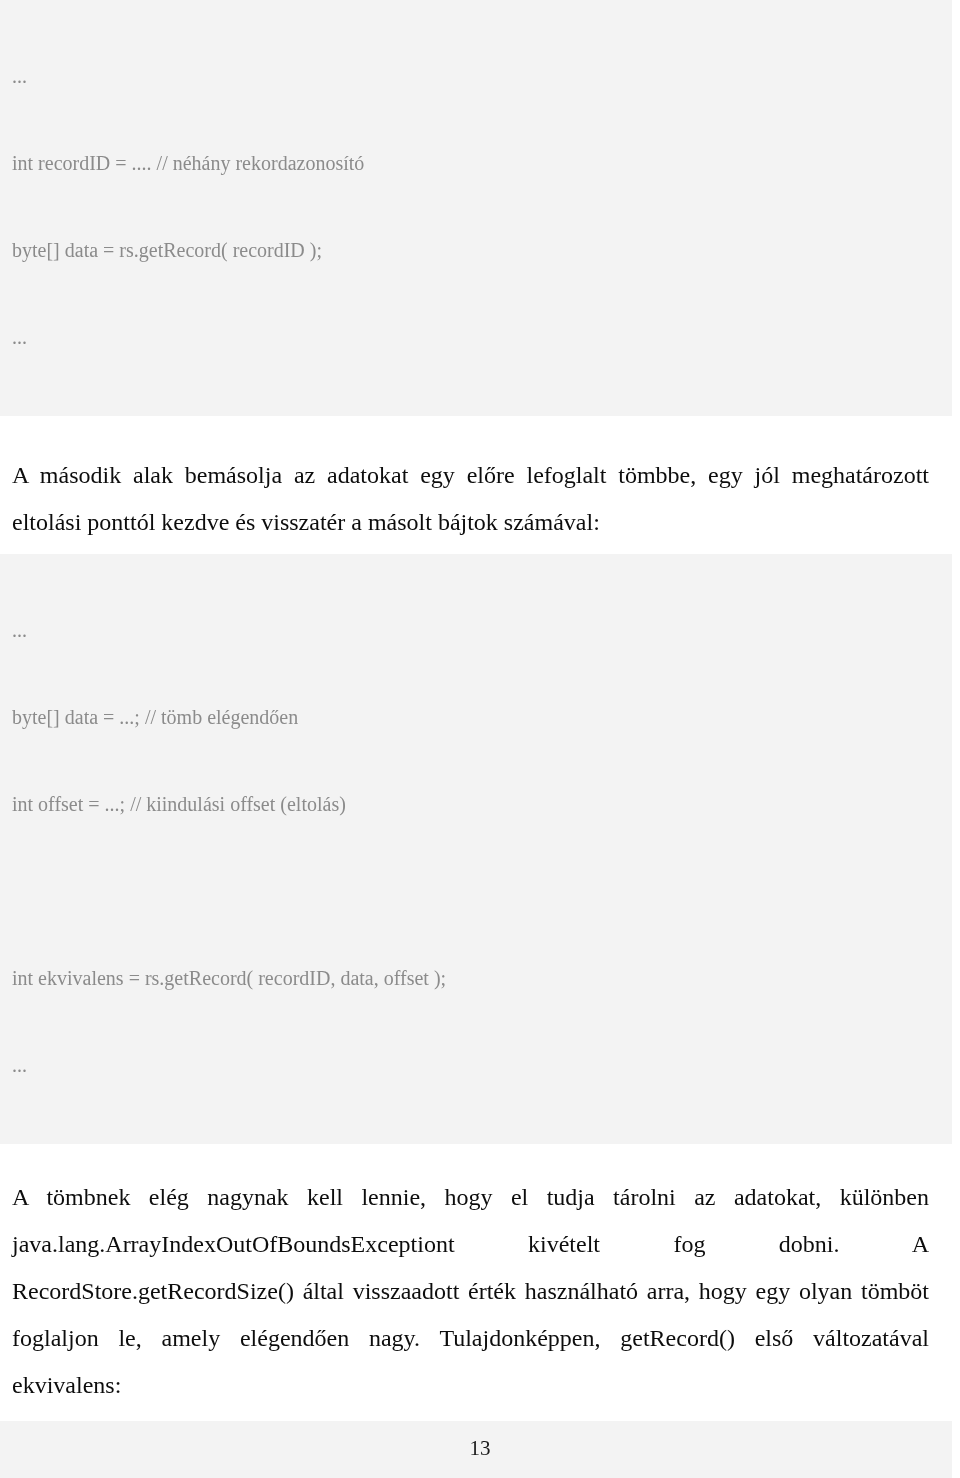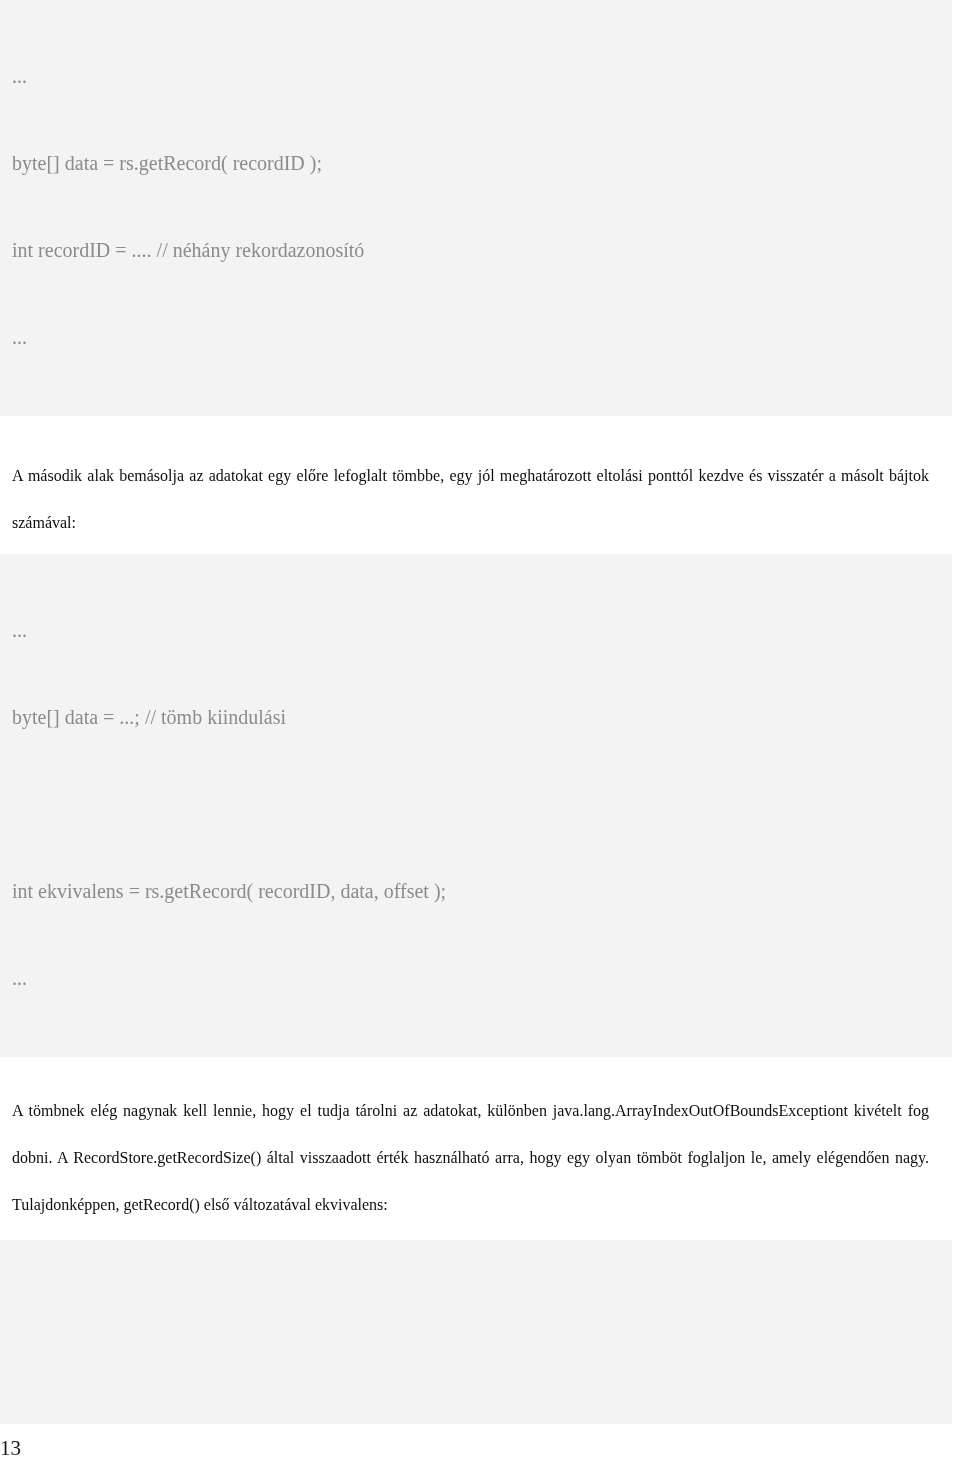--- a/index.html
+++ b/index.html
@@ -32,63 +32,64 @@
     width: 952px;
   }
   .code-block .line { white-space: pre; display: block; min-height: 29px; }
   .code-block .blank { display: block; height: 29px; }
 
   
   .para {
     margin: 0;
     padding: 0 12px 0 12px;
     width: 941px;
-    font-size: 16px;
+    font-size: 24px;
     line-height: 47px;
     text-align: justify;
     text-justify: inter-word;
     color: #0d0d0d;
   }
   .spacer-30 { height: 30px; }
   .spacer-36 { height: 36px; }
   .spacer-12 { height: 12px; }
   .spacer-8  { height: 8px; }
 
   .page-number {
     position: absolute;
     left: 0;
     right: 0;
     top: 1436px;
-    text-align: left;
+    text-align: center;
     font-size: 21px;
     color: #1a1a1a;
     font-family: "Liberation Serif", "DejaVu Serif", serif;
   }
 </style>
 </head>
 <body>
 
 <div class="page">
 
   <div class="code-block">
     <span class="line">...</span>
+    <span class="line">int recordID = .... // néhány rekordazonosító</span>
     <span class="line">byte[] data = rs.getRecord( recordID );</span>
-    <span class="line">int recordID = .... // néhány rekordazonosító</span>
     <span class="line">...</span>
   </div>
 
   <div class="spacer-36"></div>
 
   <p class="para">A második alak bemásolja az adatokat egy előre lefoglalt tömbbe, egy jól meghatározott eltolási ponttól kezdve és visszatér a másolt bájtok számával:</p>
 
   <div class="spacer-8"></div>
 
   <div class="code-block">
     <span class="line">...</span>
-    <span class="line">byte[] data = ...; // tömb kiindulási</span>
+    <span class="line">byte[] data = ...; // tömb elégendően</span>
+    <span class="line">int offset = ...; // kiindulási offset (eltolás)</span>
     <span class="blank"></span>
     <span class="line">int ekvivalens = rs.getRecord( recordID, data, offset );</span>
     <span class="line">...</span>
   </div>
 
   <div class="spacer-30"></div>
 
   <p class="para">A tömbnek elég nagynak kell lennie, hogy el tudja tárolni az adatokat, különben java.lang.ArrayIndexOutOfBoundsExceptiont kivételt fog dobni. A RecordStore.getRecordSize() által visszaadott érték használható arra, hogy egy olyan tömböt foglaljon le, amely elégendően nagy. Tulajdonképpen, getRecord() első változatával ekvivalens:</p>
 
   <div class="spacer-12"></div>

